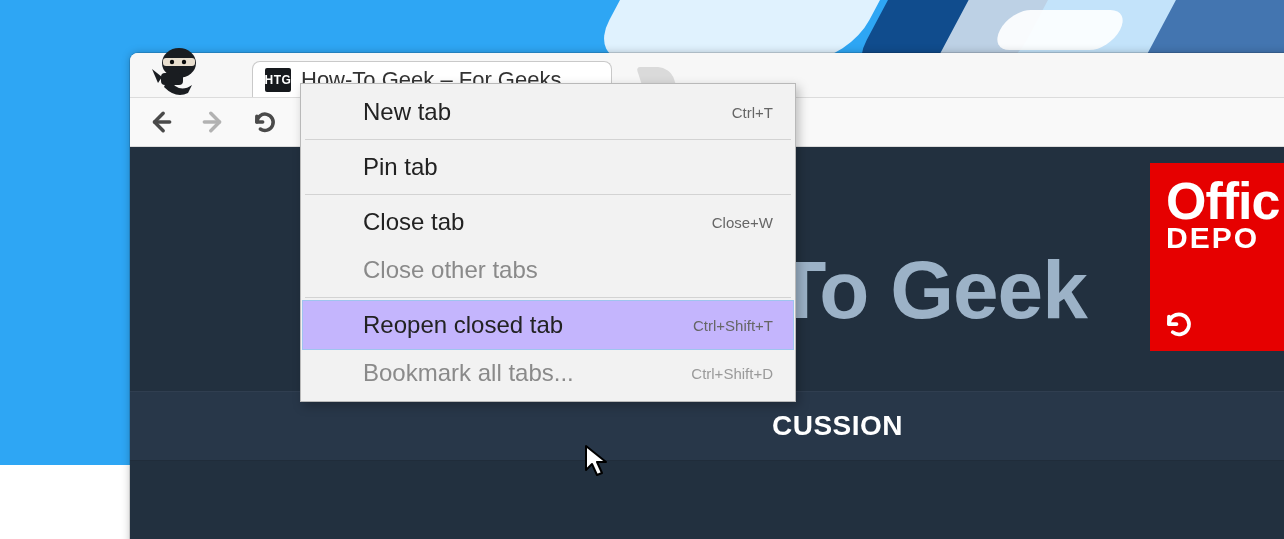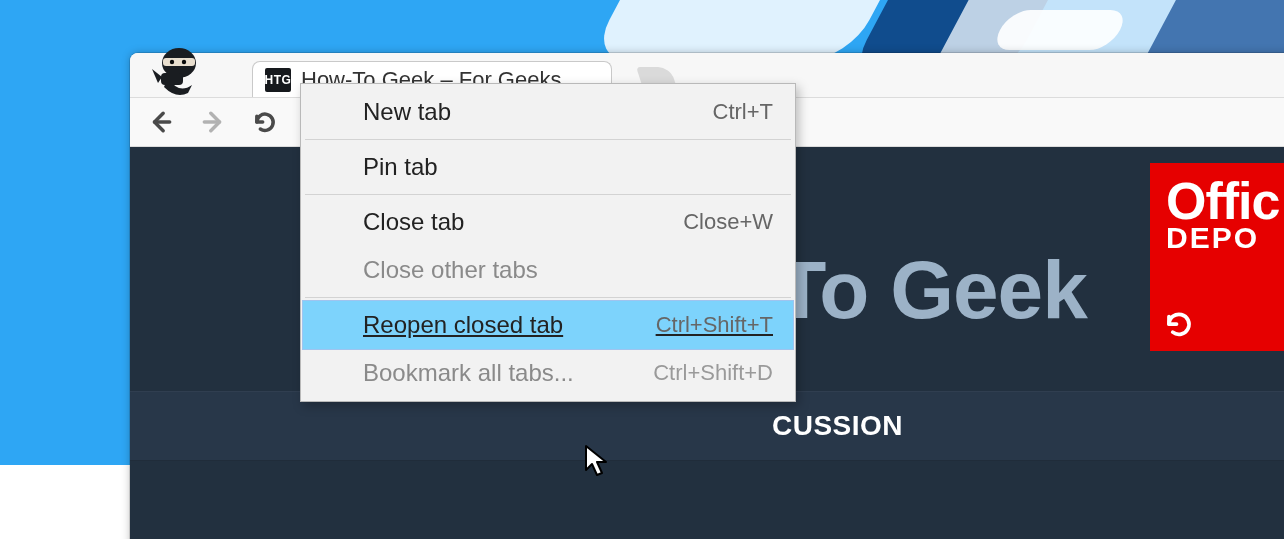--- a/index.html
+++ b/index.html
@@ -216,28 +216,27 @@
     align-items: center;
     height: 48px;
     padding: 0 20px 0 60px;
     color: #222;
     white-space: nowrap;
     justify-content: space-between;
   }
   .ctx-row .shortcut {
     margin-left: auto;
     color: #666;
-    font-size: 22px;
+    font-size: 15px;
   }
   .ctx-row.disabled { color: #8a8a8a; }
   .ctx-row.disabled .shortcut { color: #9a9a9a; }
   .ctx-row.highlighted {
-    background: #7dd3fc;
+    background: #c4b5fd;
     outline: 1px solid #9fc4ef;
-    text-decoration: underline;
   }
   .ctx-sep {
     height: 1px;
     background: #d3d3d3;
     margin: 3px 2px;
   }
 
   
   .cursor {
     position: absolute;

